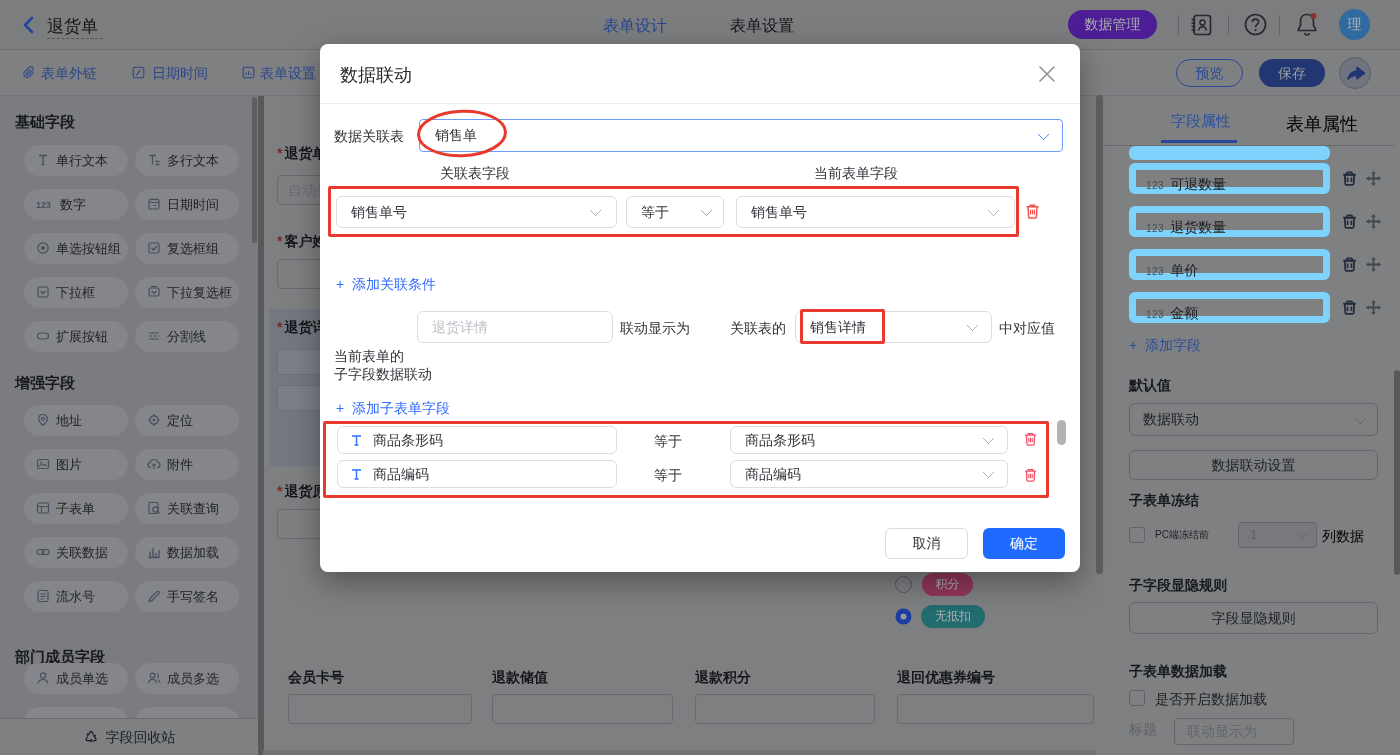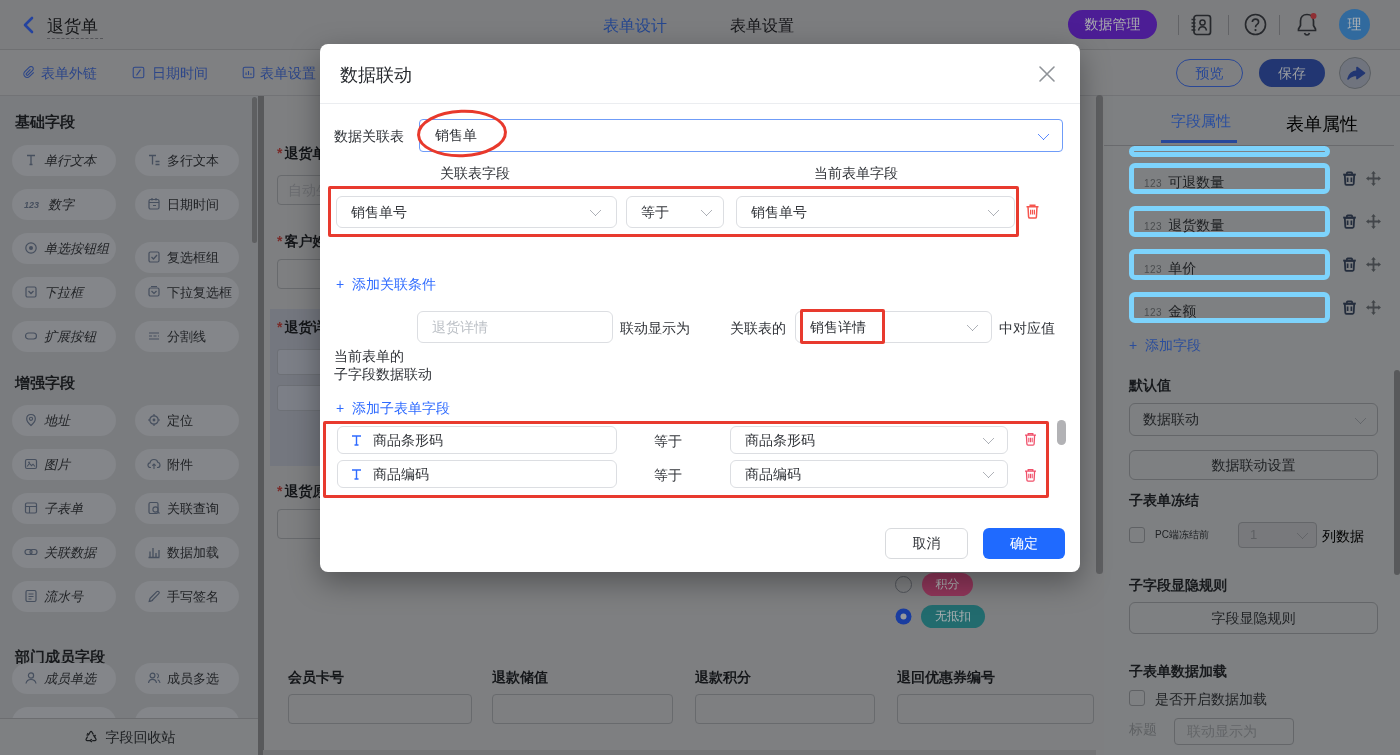--- a/index.html
+++ b/index.html
@@ -20,38 +20,38 @@
 #toolbar2 { left:0; top:50px; width:1400px; height:46px; background:#7f8082; border-bottom:1px solid #727376; }
 .tlink { top:65px; font-size:14px; color:#2d4689; }
 #btn-preview { left:1176px; top:59px; width:67px; height:28px; border:1px solid #2a4896; border-radius:14px; color:#2a4896; font-size:14px; text-align:center; line-height:26px; }
 #btn-save { left:1259px; top:59px; width:66px; height:28px; background:#223672; border-radius:14px; color:#9b9ea1; font-size:14px; text-align:center; line-height:28px; }
 #btn-share { left:1339px; top:57px; width:32px; height:32px; border-radius:50%; background:#70747e; border:1px solid #5c6064; }
 
 #lpanel { left:0; top:96px; width:258px; height:659px; background:#7a7c7f; }
 .lhead { left:15px; font-size:15px; font-weight:bold; color:#17191c; }
 .fbtn { width:104px; height:31px; background:#84868a; border-radius:15.5px; font-size:13px; color:#212326; line-height:31px; white-space:nowrap; overflow:hidden; }
 .fbtn .fi { display:inline-block; width:14px; height:14px; vertical-align:-2px; margin:0 6px 0 12px; }
-.c1 { left:12px;font-style:italic; } .c2 { left:135px; }
+.c1 { left:24px; } .c2 { left:135px; }
 #recbar { left:0; top:718px; width:258px; height:37px; background:#7e8082; border-top:1px solid #6c6d70; color:#1b1d20; font-size:14px; text-align:center; line-height:37px; }
 #lscroll { left:252px; top:97px; width:5px; height:146px; border-radius:3px; background:#5e5f61; }
 
 #csep { left:258px; top:96px; width:6px; height:659px; background:#58595b; }
 #canvas { left:264px; top:96px; width:832px; height:659px; background:#7e7f81; }
 .clabel { font-size:14px; font-weight:bold; color:#141619; white-space:nowrap; }
 .clabel .req { color:#7a2a28; margin-right:2px; }
 .cinput { border:1px solid #686a6d; border-radius:4px; }
 #cscroll-track { left:1096px; top:96px; width:8px; height:659px; background:#7e7f81; }
 #cscroll { left:1096px; top:95px; width:7px; height:479px; background:#5e5f61; border-radius:4px; }
 
 #rpanel { left:1104px; top:96px; width:296px; height:659px; background:#7e8082; }
 #rtab1 { left:1171px; top:112px; font-size:15px; color:#2c4f9e; font-weight:500; }
 #rtab2 { left:1286px; top:112px; font-size:18px; color:#000000; }
 #runder { left:1161px; top:140px; width:76px; height:3.2px; background:#28489a; }
 #rhline { left:1104px; top:145px; width:290px; height:1px; background:#696a6d; }
-.rbox { left:1129px; width:201px; height:31px; border:5px solid #7dd3fc; border-radius:6px; font-size:14px; color:#202225; line-height:29px; white-space:nowrap; }
+.rbox { left:1129px; width:201px; height:31px; border:7px solid #7dd3fc; border-radius:6px; font-size:14px; color:#202225; line-height:29px; white-space:nowrap; }
 .rbox .n123 { font-size:10px; color:#4b4d50; margin:0 6px 0 10px; letter-spacing:0.5px; }
 .rhead { left:1129px; font-size:14px; font-weight:bold; color:#17191c; }
 .rblue { color:#2b4d9b; font-size:14px; }
 .rsel { left:1129px; width:249px; height:33px; border:1px solid #646669; border-radius:6px; font-size:14px; color:#202225; line-height:31px; }
 .ckbox { width:16px; height:16px; border:1px solid #5f6164; border-radius:3px; background:#7e8082; }
 #rscroll { left:1394px; top:370px; width:6px; height:205px; background:#58595b; border-radius:3px; }
 
 #modal { left:320px; top:44px; width:760px; height:528px; background:#ffffff; border-radius:8px; box-shadow:0 10px 30px rgba(0,0,0,0.35); }
 #mhead { left:320px; top:44px; width:760px; height:60px; border-bottom:1px solid #ebedf0; }
 #mtitle { left:340px; top:63px; font-size:18px; color:#26292e; font-weight:500; }
@@ -152,21 +152,21 @@
         <text x="0" y="11" font-size="9" font-weight="bold" fill="#464f5e" font-family="Liberation Sans">123</text>
       </svg></span>数字</div>
 <div class="abs fbtn c2" style="top:189px;"><span class="fi"><svg width="14" height="14" viewBox="0 0 14 14">
         <rect x="2" y="2.5" width="10" height="9.5" rx="1.5" fill="none" stroke="#464f5e" stroke-width="1.2"></rect>
         <path d="M2 5.5h10M5 1v2.5M9 1v2.5M6 8.5h3" stroke="#464f5e" stroke-width="1.2" fill="none"></path>
       </svg></span>日期时间</div>
 <div class="abs fbtn c1" style="top:233px;"><span class="fi"><svg width="14" height="14" viewBox="0 0 14 14">
         <circle cx="7" cy="7" r="5.2" fill="none" stroke="#464f5e" stroke-width="1.2"></circle>
         <circle cx="7" cy="7" r="2" fill="#464f5e"></circle>
       </svg></span>单选按钮组</div>
-<div class="abs fbtn c2" style="top:242px;font-family:Liberation Serif, serif;"><span class="fi"><svg width="14" height="14" viewBox="0 0 14 14">
+<div class="abs fbtn c2" style="top:233px;font-family:Liberation Serif, serif;"><span class="fi"><svg width="14" height="14" viewBox="0 0 14 14">
         <rect x="2" y="2" width="10" height="10" rx="1.5" fill="none" stroke="#464f5e" stroke-width="1.2"></rect>
         <path d="M4.5 7l2 2 3.5-4" fill="none" stroke="#464f5e" stroke-width="1.3"></path>
       </svg></span>复选框组</div>
 <div class="abs fbtn c1" style="top:277px;"><span class="fi"><svg width="14" height="14" viewBox="0 0 14 14">
         <rect x="2" y="2" width="10" height="10" rx="1.5" fill="none" stroke="#464f5e" stroke-width="1.2"></rect>
         <path d="M4.5 6l2.5 2.5L9.5 6" fill="none" stroke="#464f5e" stroke-width="1.3"></path>
       </svg></span>下拉框</div>
 <div class="abs fbtn c2" style="top:277px;"><span class="fi"><svg width="14" height="14" viewBox="0 0 14 14">
         <rect x="2" y="3" width="10" height="8" rx="1.5" fill="none" stroke="#464f5e" stroke-width="1.2"></rect>
         <path d="M4 1.5h6M4.5 6l2.5 2.5L9.5 6" fill="none" stroke="#464f5e" stroke-width="1.2"></path>

